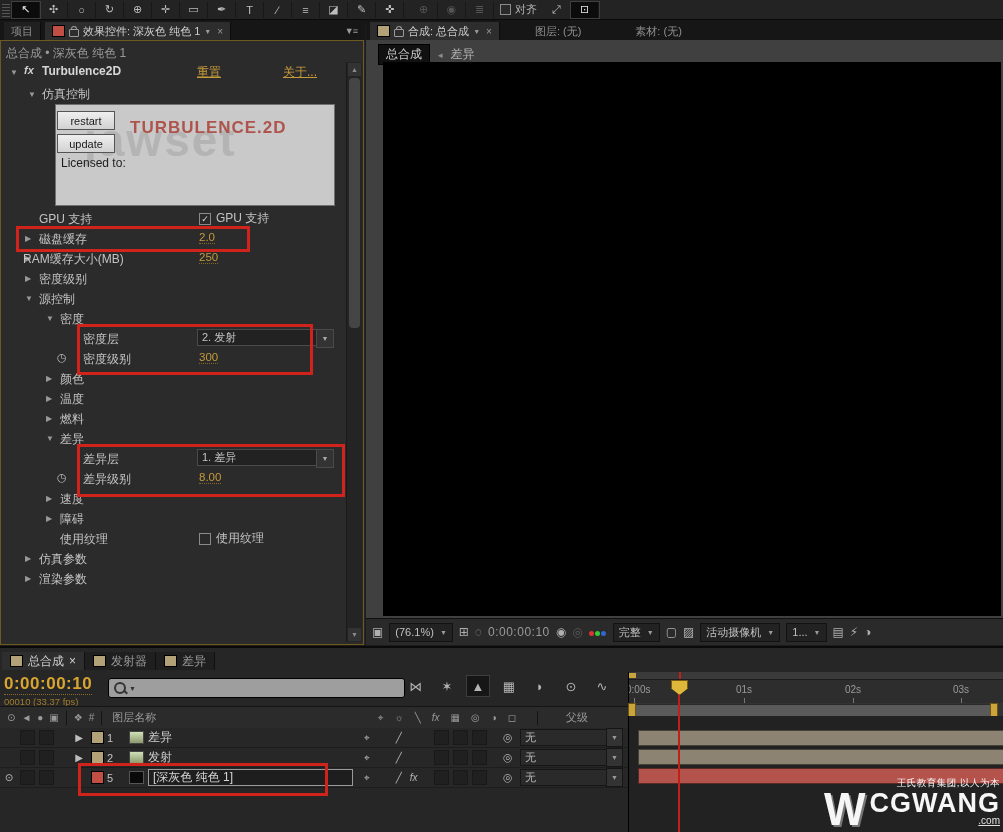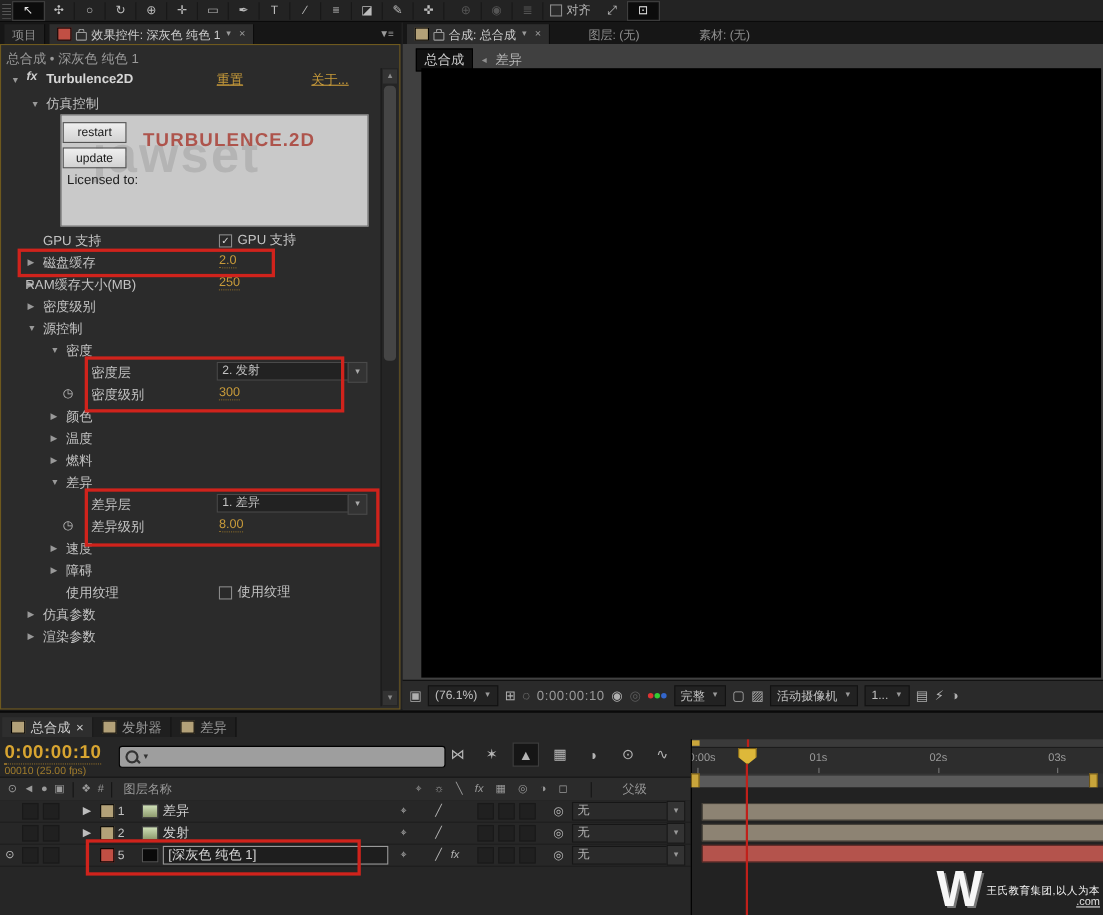--- a/index.html
+++ b/index.html
@@ -375,21 +375,21 @@
           <span>发射器</span>
         </div>
         <div class="tltab">
           <span class="swatch" style="background: rgb(179, 161, 120);"></span>
           <span>差异</span>
         </div>
       </div>
 
     <div id="tl-time" class="abs">
       <div id="tl-tc">0:00:00:10</div>
-      <div id="tl-frames">00010 (25.00 fps)</div>
+      <div id="tl-frames">00010 (33.37 fps)</div>
     </div>
 
     <div id="tl-search" class="abs">
       <span class="mag"></span>
       <span style="color:#333;font-size:7px;">▼</span>
     </div>
 
     <div id="tl-icons" class="abs">
         <span class="tlicon">⋈</span>
         <span class="tlicon">✶</span>
@@ -518,18 +518,19 @@
         <div class="tbar" style="top: 33px; background: rgb(141, 131, 115);"></div>
         <div class="tbar" style="top: 52px; background: rgb(180, 83, 76);"></div>
       </div>
     <div id="cti-marker" class="abs"></div>
     <div id="cti-line" class="abs"></div>
 
     <div id="wm" class="abs">
       <span id="wm-logo">W</span>
       <span id="wm-col">
         <span id="wm-slogan">王氏教育集团,以人为本</span>
+        <span id="wm-brand">CGWANG</span>
         <span id="wm-dom">.com</span>
       </span>
     </div>
   </div>
 
 </div>
 
 </body></html>

